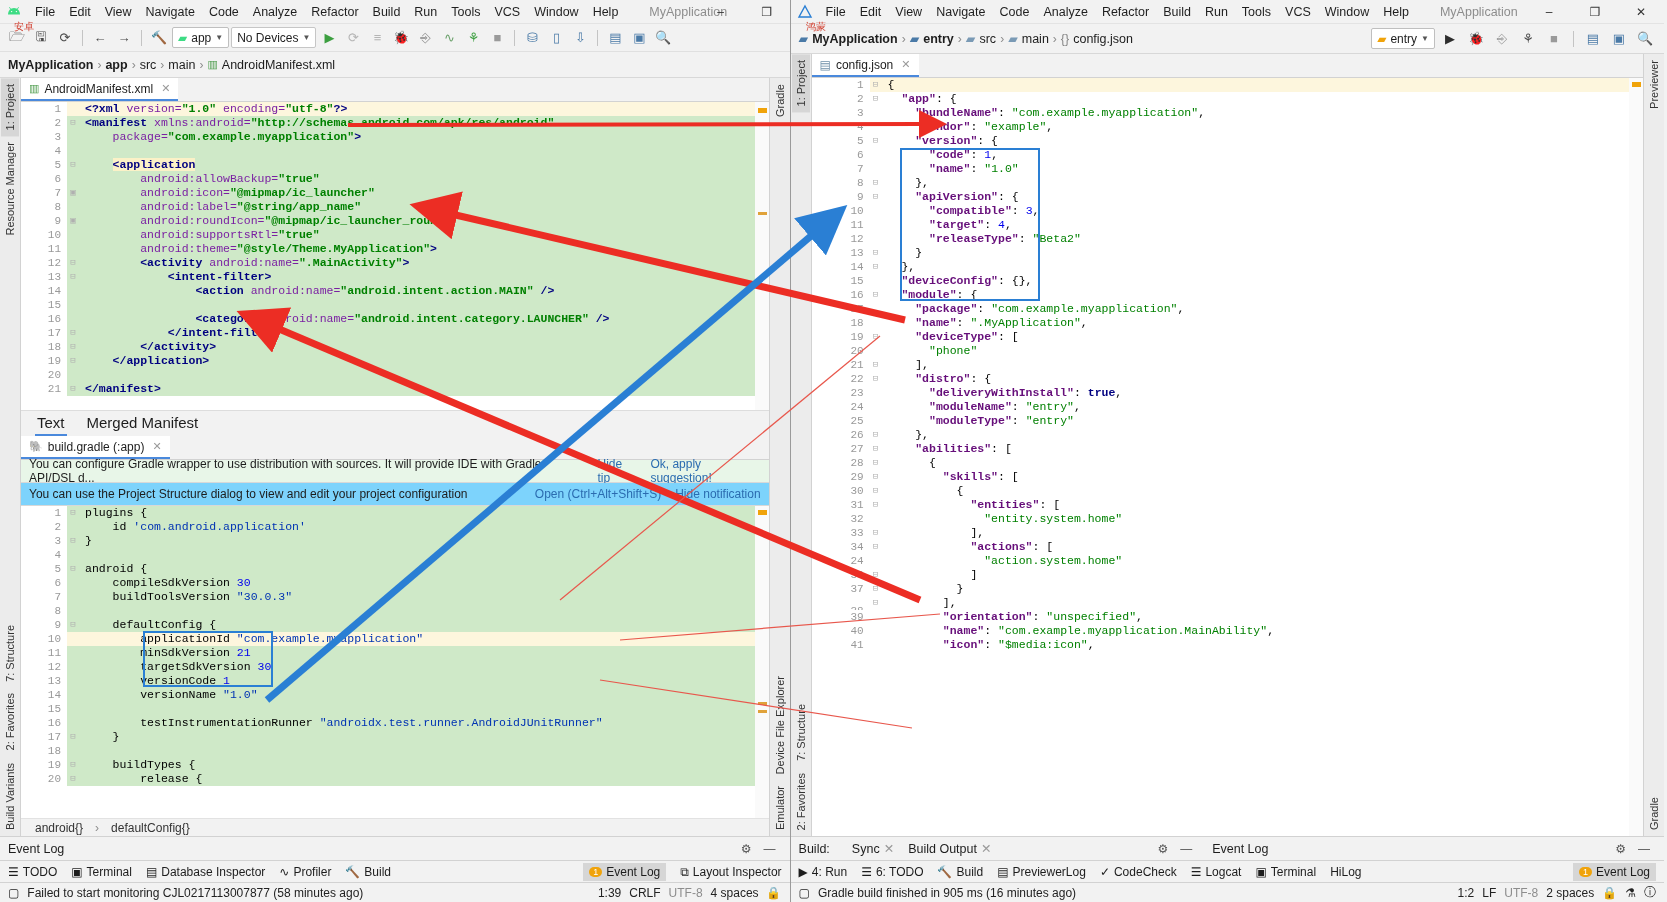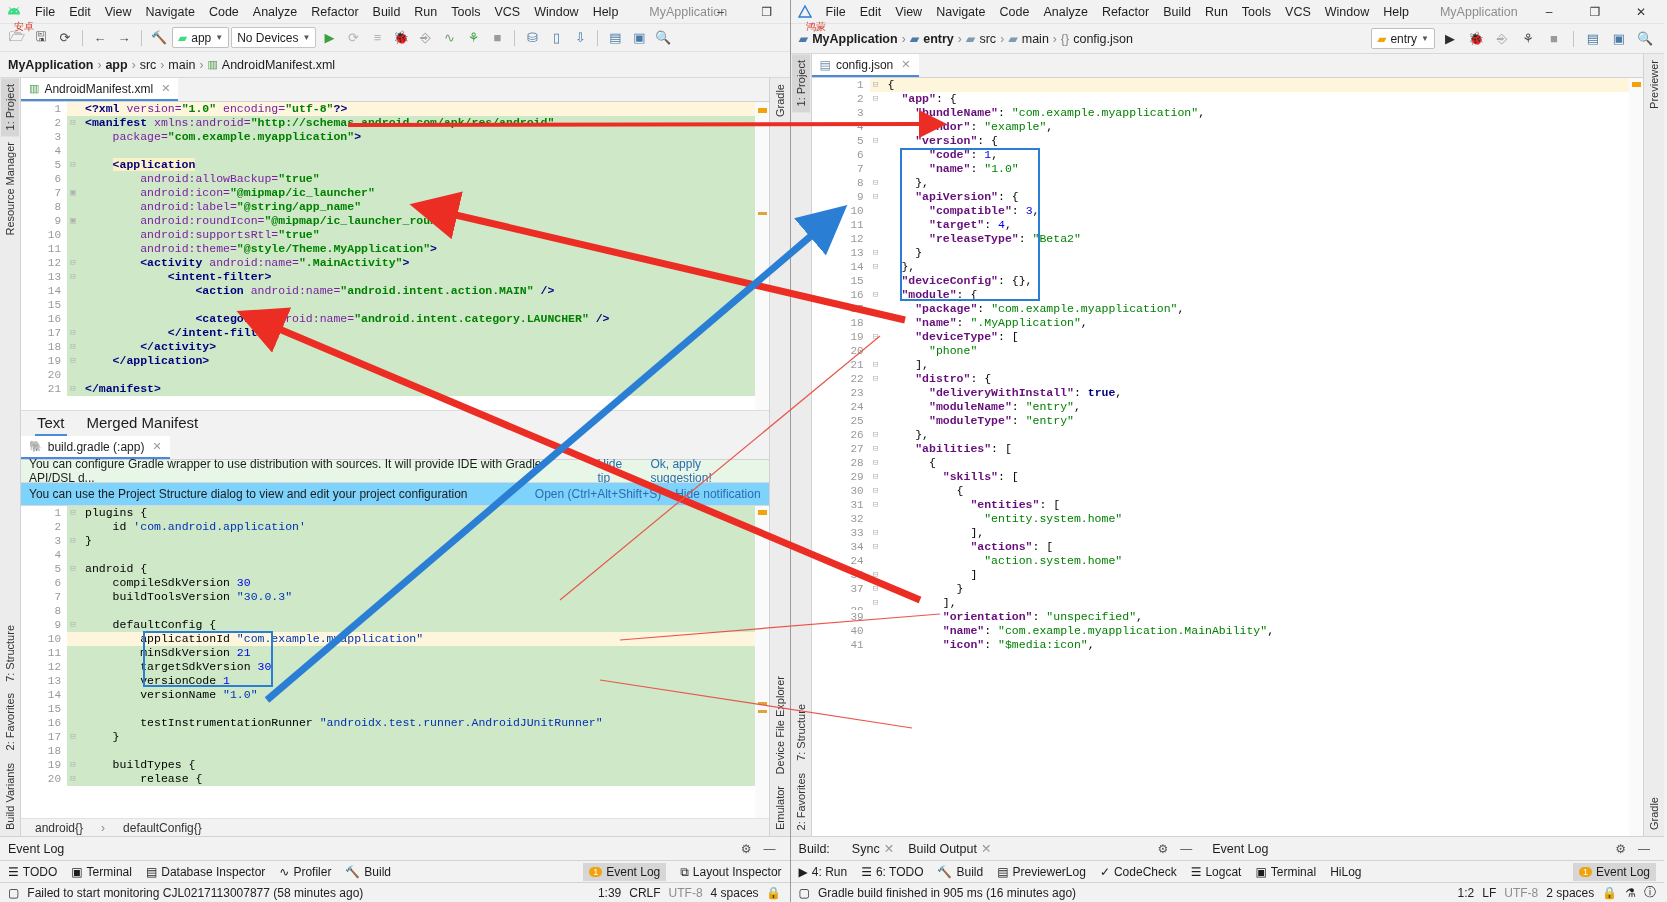--- a/index.html
+++ b/index.html
@@ -124,21 +124,21 @@
 
   .tabstrip-bottom {
     height: 26px; display: flex; align-items: center; gap: 18px;
     padding: 0 14px; background: #f2f2f2; border-top: 1px solid #ddd;
     font-size: 15px;
   }
   .tabstrip-bottom .bt { padding: 3px 2px; border-bottom: 2px solid transparent; }
   .tabstrip-bottom .bt.active { border-bottom-color: #4a89dc; }
 
   .statusline {
-    height: 18px; display: flex; align-items: center; gap: 18px;
+    height: 18px; display: flex; align-items: center; gap: 12px;
     padding: 0 14px; font-size: 12px; color: #333; background: #f2f2f2;
     border-top: 1px solid #e2e2e2;
   }
 
   .panel-head {
     height: 24px; display: flex; align-items: center; padding: 0 8px;
     font-size: 12.5px; background: #f2f2f2; border-top: 1px solid #d2d2d2;
   }
   .panel-head .sp { flex: 1 1 auto; }
   .panel-head .ic { color: #555; padding: 0 6px; font-size: 12px; }

